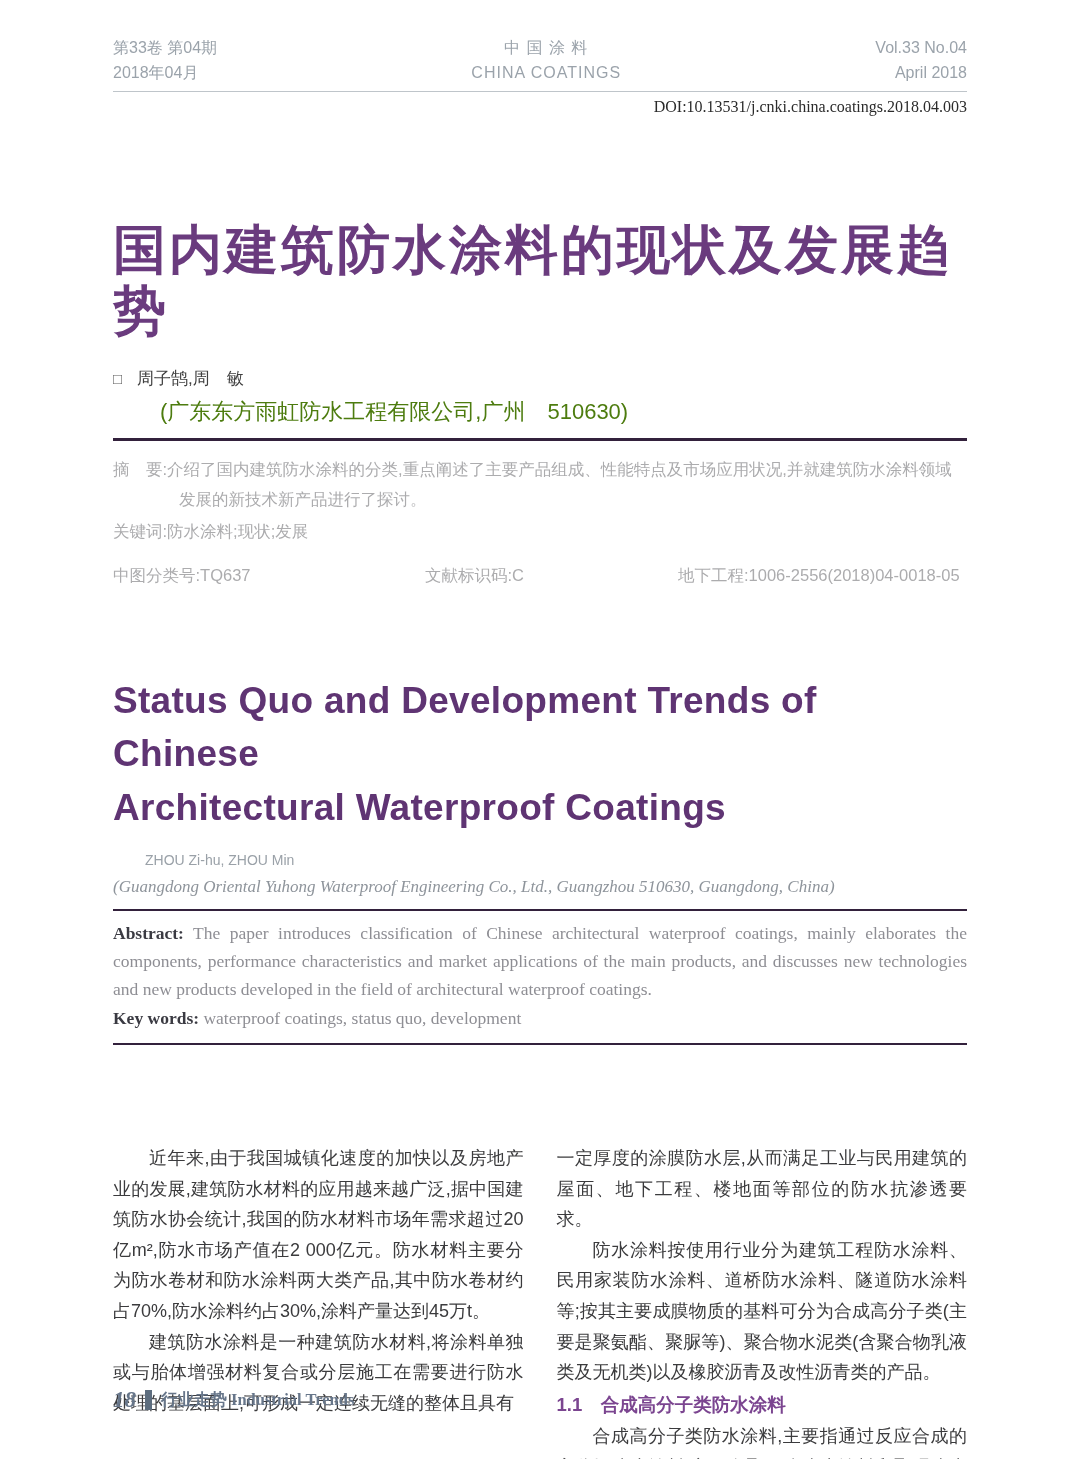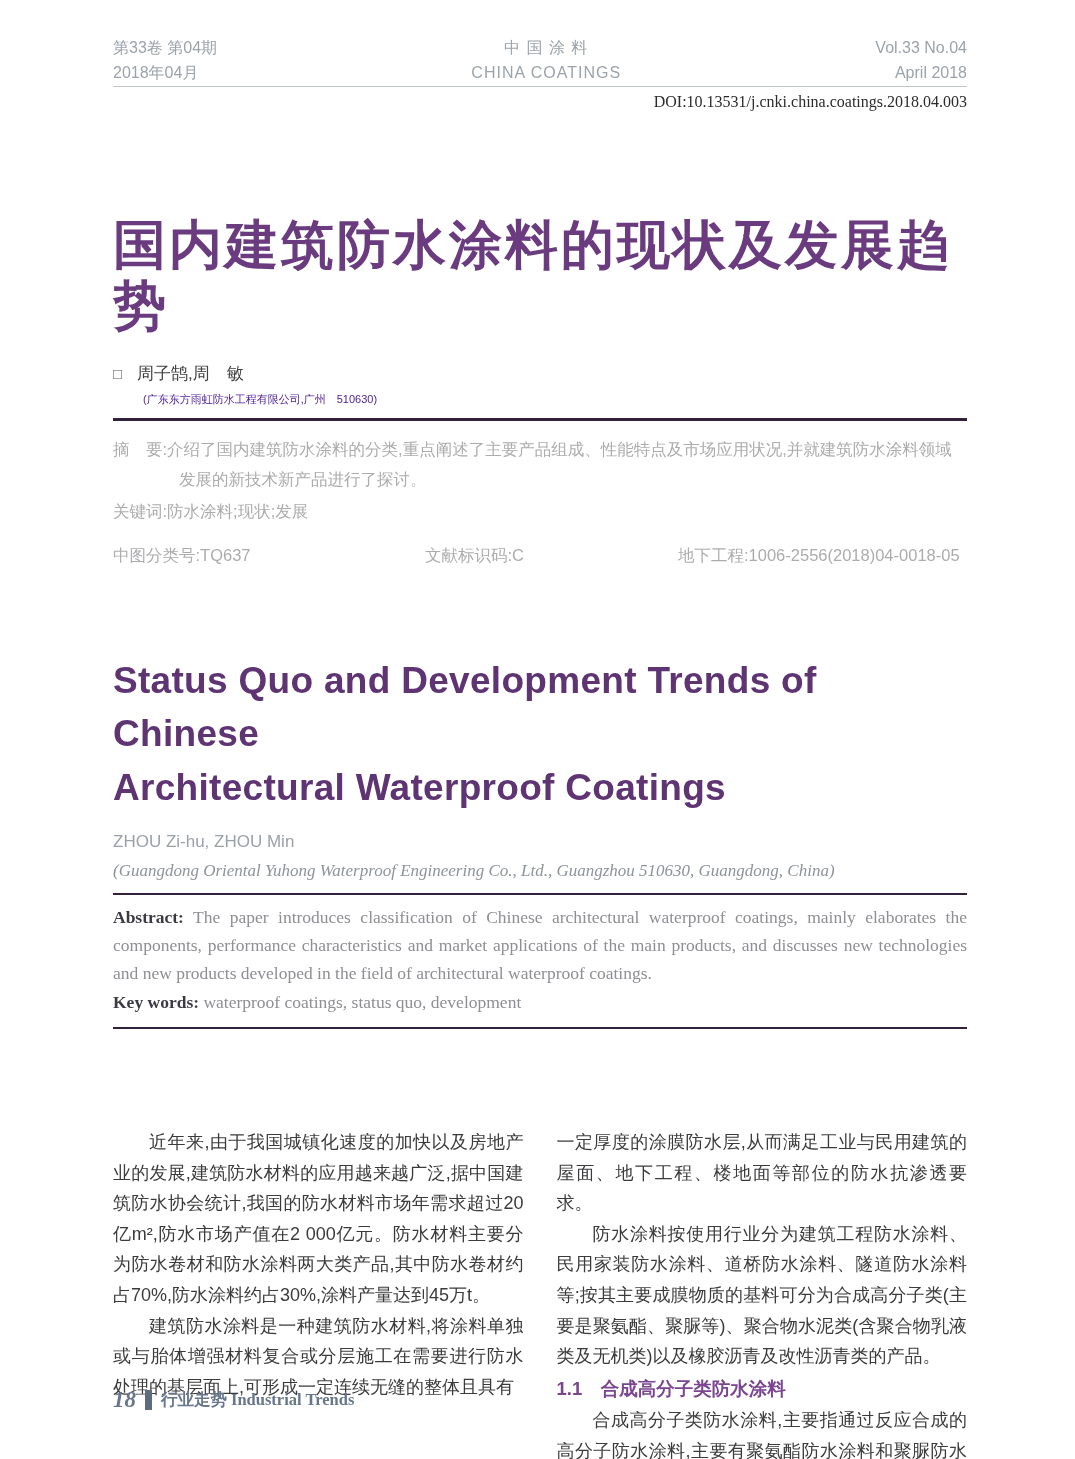--- a/index.html
+++ b/index.html
@@ -8,56 +8,56 @@
     width:1075px; height:1459px; background:#ffffff; position:relative;
     margin:0 auto; overflow:hidden;
     font-family:"Liberation Sans", sans-serif;
   }
   .content { padding:36px 108px 0 113px; }
 
   
   .journal-header {
     display:flex; justify-content:space-between; align-items:flex-start;
     color:#9ba3ab; font-size:16px; line-height:1.55;
-    border-bottom:1px solid #bfc5ca;
+    padding-bottom:5px; border-bottom:1px solid #bfc5ca;
   }
   .jh-center { text-align:center; letter-spacing:1px; }
   .jh-right { text-align:right; }
   .doi-line {
     font-family:"Liberation Serif", serif; font-size:16px; color:#2b2b2b;
     margin-top:6px;
     text-align:right;
   }
 
   
   .title-cn {
     margin-top:104px; font-size:53px; font-weight:bold; color:#6a3b7e;
     letter-spacing:3px; line-height:1.15;
   }
   .authors-row { margin-top:26px; font-size:17px; color:#3f3f3f; display:flex; align-items:center; }
   .author-marker { color:#5a5a5a; font-size:15px; margin-right:15px; }
-  .affiliation-cn { margin-top:7px; margin-left:30px; font-size:11px; color:#4c1d95; }
+  .affiliation-cn { margin-top:7px; margin-left:47px; font-size:22px; color:#4d7c0f; }
   .rule-purple { height:3px; background:#33213c; margin-top:11px; }
   .rule-dark { height:2px; background:#33213c; }
 
   
   .abstract-cn { margin-top:13px; color:#acacae; font-size:16.5px; line-height:1.82; }
   .hang { padding-left:66px; text-indent:-66px; }
   .kw-line { margin-top:1px; }
   .clc-row { display:flex; margin-top:14px; }
   .clc-c1 { width:312px; }
   .clc-c2 { width:253px; }
   .clc-c3 { flex:1; }
 
   
   .title-en {
     margin-top:84px; font-size:37px; font-weight:bold; color:#5f3473;
     line-height:1.45; letter-spacing:0.3px;
   }
-  .authors-en { margin-top:18px; font-size:17px; color:#9aa1a8; }
+  .authors-en { margin-top:18px; font-size:14px; color:#9aa1a8;margin-left:32px; }
   .affiliation-en {
     margin-top:9px; font-family:"Liberation Serif", serif; font-style:italic;
     font-size:17px; color:#8e949b; margin-bottom:12px;
   }
 
   
   .abstract-en {
     margin-top:9px; font-family:"Liberation Serif", serif; font-size:17.5px;
     color:#8e8e94; line-height:1.58; text-align:justify; margin-bottom:10px;
   }

